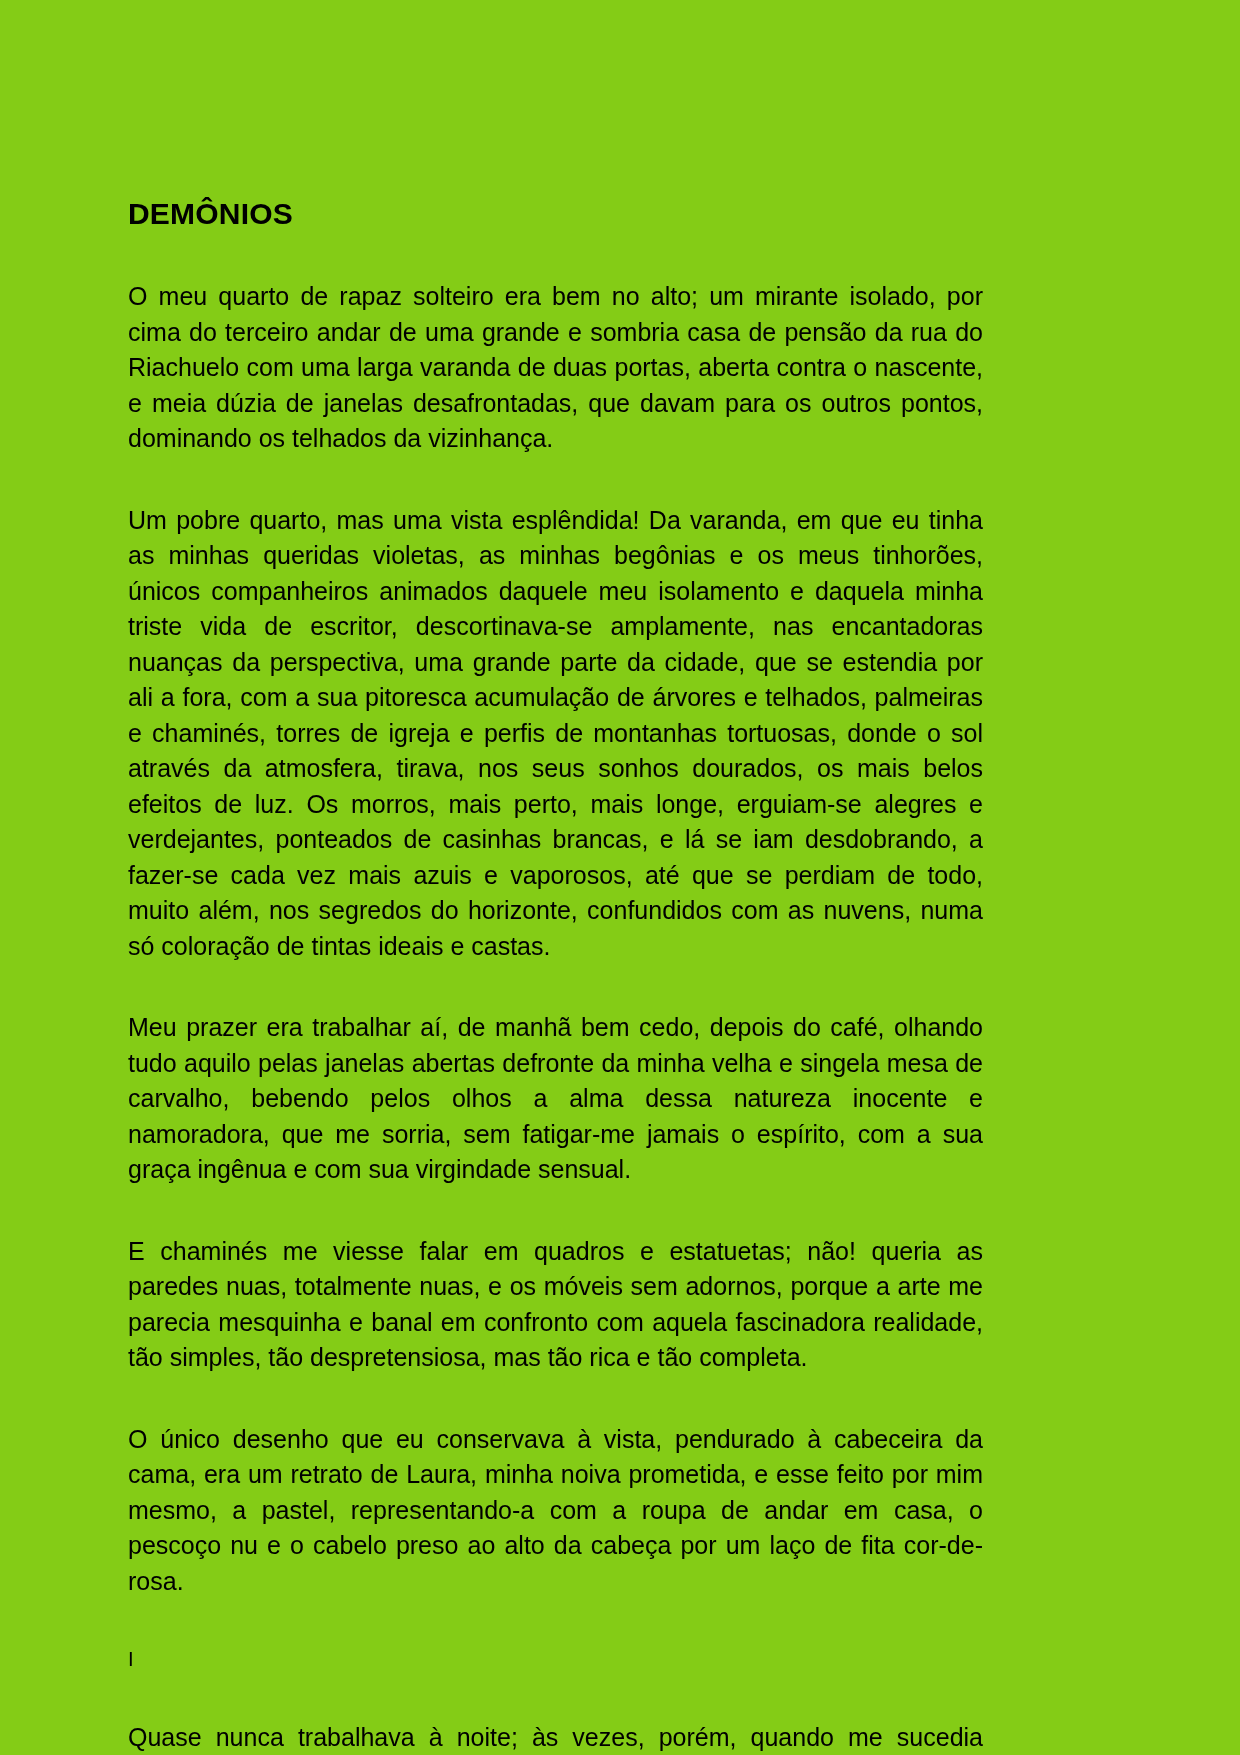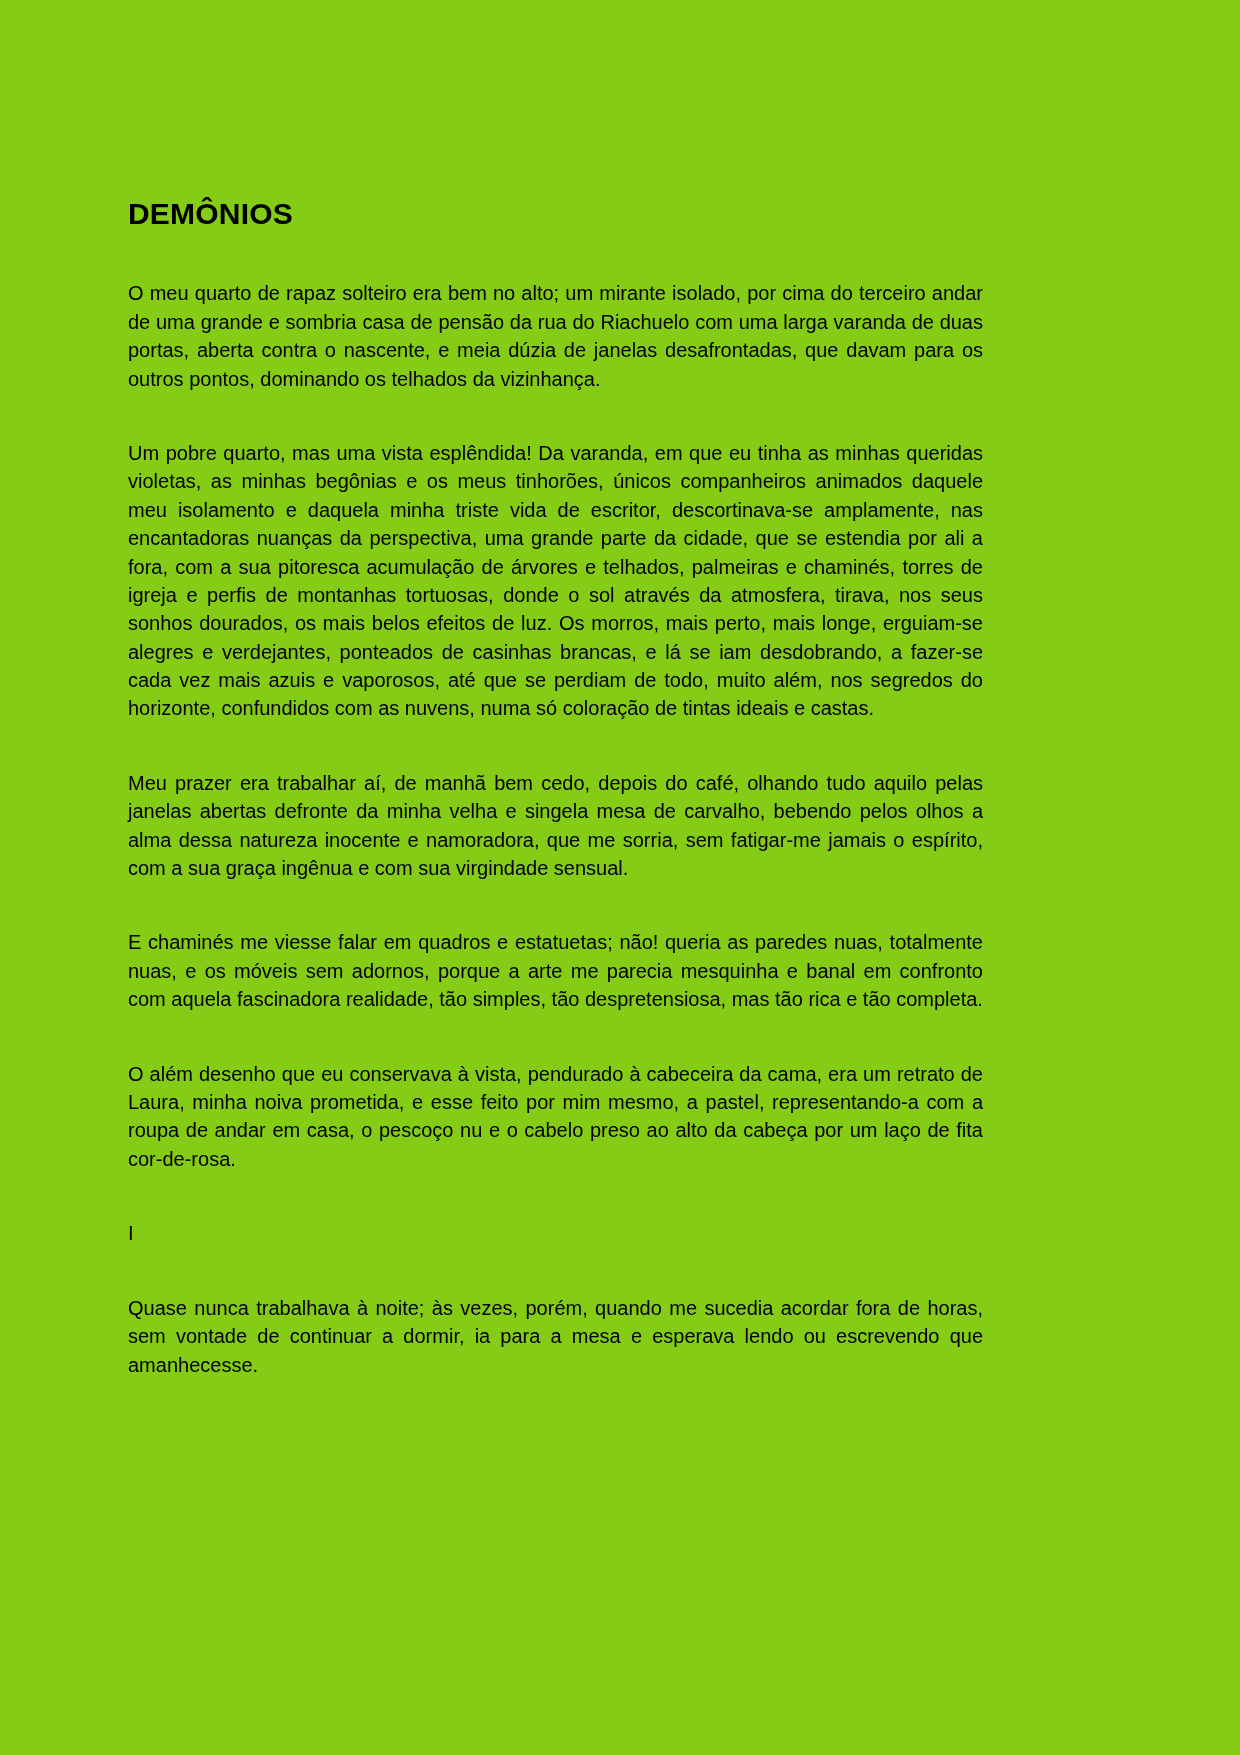--- a/index.html
+++ b/index.html
@@ -38,21 +38,21 @@
     font-size: 20.5px;
     font-weight: normal;
     line-height: 1.2;
     margin: 66px 0 0 0;
     text-align: left;
   }
   .body-block {
     margin-top: 48px;
   }
   p.para {
-    font-size: 20px;
+    font-size: 25px;
     line-height: 1.42;
     text-align: justify;
     text-justify: inter-word;
     margin: 0 0 46px 0;
     hyphens: none;
   }
   p.para:last-child {
     margin-bottom: 8px;
   }
   p.section-mark {
@@ -74,21 +74,21 @@
     <div class="body-block">
 
       <p class="para">O meu quarto de rapaz solteiro era bem no alto; um mirante isolado, por cima do terceiro andar de uma grande e sombria casa de pensão da rua do Riachuelo com uma larga varanda de duas portas, aberta contra o nascente, e meia dúzia de janelas desafrontadas, que davam para os outros pontos, dominando os telhados da vizinhança.</p>
 
       <p class="para">Um pobre quarto, mas uma vista esplêndida! Da varanda, em que eu tinha as minhas queridas violetas, as minhas begônias e os meus tinhorões, únicos companheiros animados daquele meu isolamento e daquela minha triste vida de escritor, descortinava-se amplamente, nas encantadoras nuanças da perspectiva, uma grande parte da cidade, que se estendia por ali a fora, com a sua pitoresca acumulação de árvores e telhados, palmeiras e chaminés, torres de igreja e perfis de montanhas tortuosas, donde o sol através da atmosfera, tirava, nos seus sonhos dourados, os mais belos efeitos de luz. Os morros, mais perto, mais longe, erguiam-se alegres e verdejantes, ponteados de casinhas brancas, e lá se iam desdobrando, a fazer-se cada vez mais azuis e vaporosos, até que se perdiam de todo, muito além, nos segredos do horizonte, confundidos com as nuvens, numa só coloração de tintas ideais e castas.</p>
 
       <p class="para">Meu prazer era trabalhar aí, de manhã bem cedo, depois do café, olhando tudo aquilo pelas janelas abertas defronte da minha velha e singela mesa de carvalho, bebendo pelos olhos a alma dessa natureza inocente e namoradora, que me sorria, sem fatigar-me jamais o espírito, com a sua graça ingênua e com sua virgindade sensual.</p>
 
       <p class="para">E chaminés me viesse falar em quadros e estatuetas; não! queria as paredes nuas, totalmente nuas, e os móveis sem adornos, porque a arte me parecia mesquinha e banal em confronto com aquela fascinadora realidade, tão simples, tão despretensiosa, mas tão rica e tão completa.</p>
 
-      <p class="para">O além desenho que eu conservava à vista, pendurado à cabeceira da cama, era um retrato de Laura, minha noiva prometida, e esse feito por mim mesmo, a pastel, representando-a com a roupa de andar em casa, o pescoço nu e o cabelo preso ao alto da cabeça por um laço de fita cor-de-rosa.</p>
+      <p class="para">O único desenho que eu conservava à vista, pendurado à cabeceira da cama, era um retrato de Laura, minha noiva prometida, e esse feito por mim mesmo, a pastel, representando-a com a roupa de andar em casa, o pescoço nu e o cabelo preso ao alto da cabeça por um laço de fita cor-de-rosa.</p>
 
       <p class="section-mark">I</p>
 
       <p class="para">Quase nunca trabalhava à noite; às vezes, porém, quando me sucedia acordar fora de horas, sem vontade de continuar a dormir, ia para a mesa e esperava lendo ou escrevendo que amanhecesse.</p>
 
     </div>
   </div>
 </div>
 
 </body></html>

